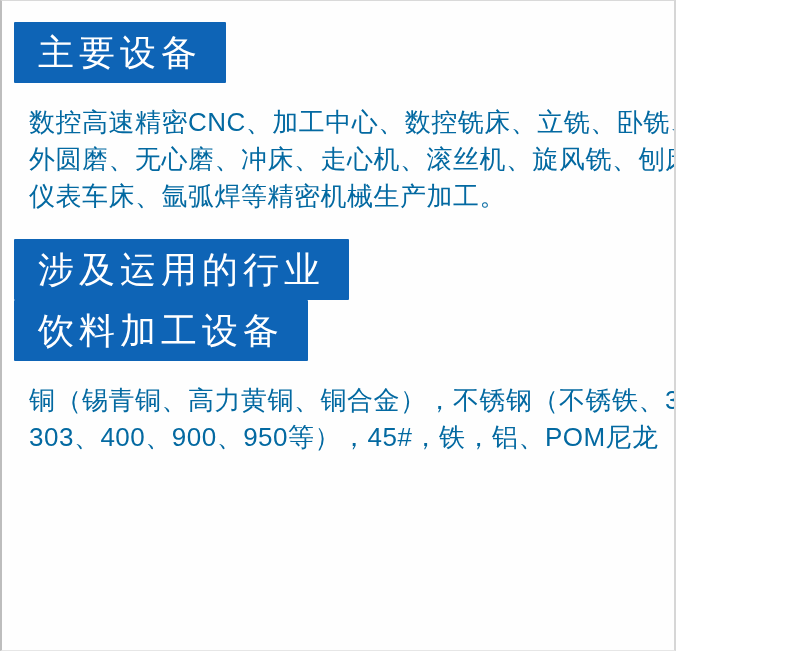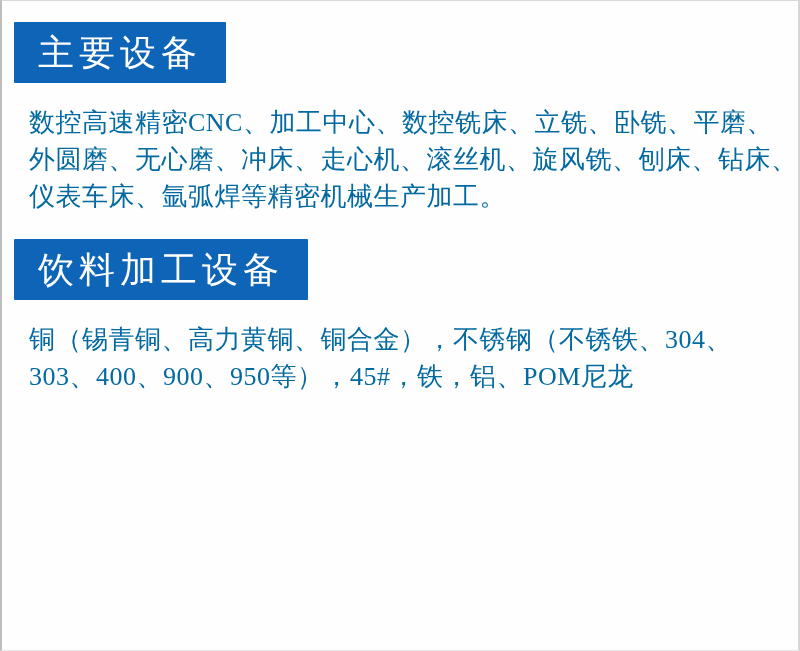--- a/index.html
+++ b/index.html
@@ -3,31 +3,30 @@
 <meta charset="utf-8">
 <style>
   html, body {
     margin: 0;
     padding: 0;
     background: #ffffff;
     font-family: "Liberation Sans", "DejaVu Sans", sans-serif;
   }
   .page {
     position: relative;
-    width: 800px;
+    width: 676px;
     height: 651px;
     box-sizing: border-box;
     background: #fefefe;
     border-left: 2px solid #bdbdbd;
     border-right: 2px solid #d6d6d6;
     border-top: 1px solid #d9d9d9;
     border-bottom: 1px solid #e6e6e6;
     overflow: hidden;
     padding: 21px 0 8px 12px;
-    font-family: Liberation Serif, serif;
   }
   .section {
     margin: 0;
   }
   .badge {
     display: inline-block;
     background: #0e64b6;
     color: #ffffff;
     font-size: 36px;
     line-height: 1;
@@ -57,20 +56,23 @@
   <div class="section">
     <div class="badge">
       <span>主要设备</span>
     </div>
     <div class="body-text">数控高速精密CNC、加工中心、数控铣床、立铣、卧铣、平磨、
 外圆磨、无心磨、冲床、走心机、滚丝机、旋风铣、刨床、钻床、
 仪表车床、氩弧焊等精密机械生产加工。</div>
   </div>
 
   <div class="section">
+    <div class="badge">
+      <span>涉及运用的行业</span>
+    </div>
   </div>
 
   <div class="section">
     <div class="badge">
       <span>饮料加工设备</span>
     </div>
     <div class="body-text">铜（锡青铜、高力黄铜、铜合金），不锈钢（不锈铁、304、
 303、400、900、950等），45#，铁，铝、POM尼龙</div>
   </div>
 

